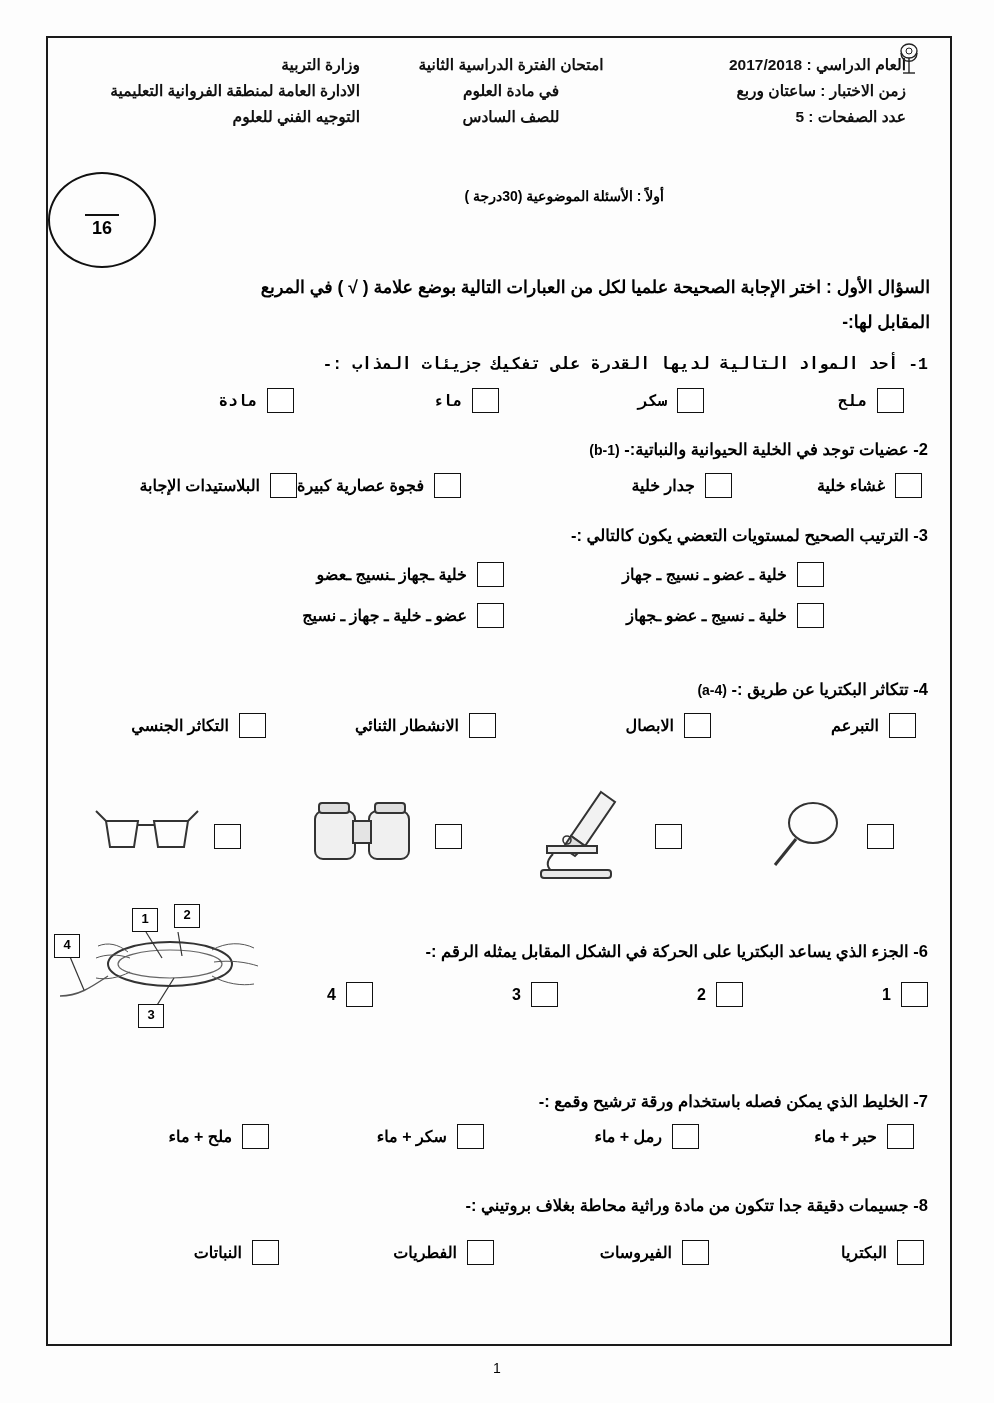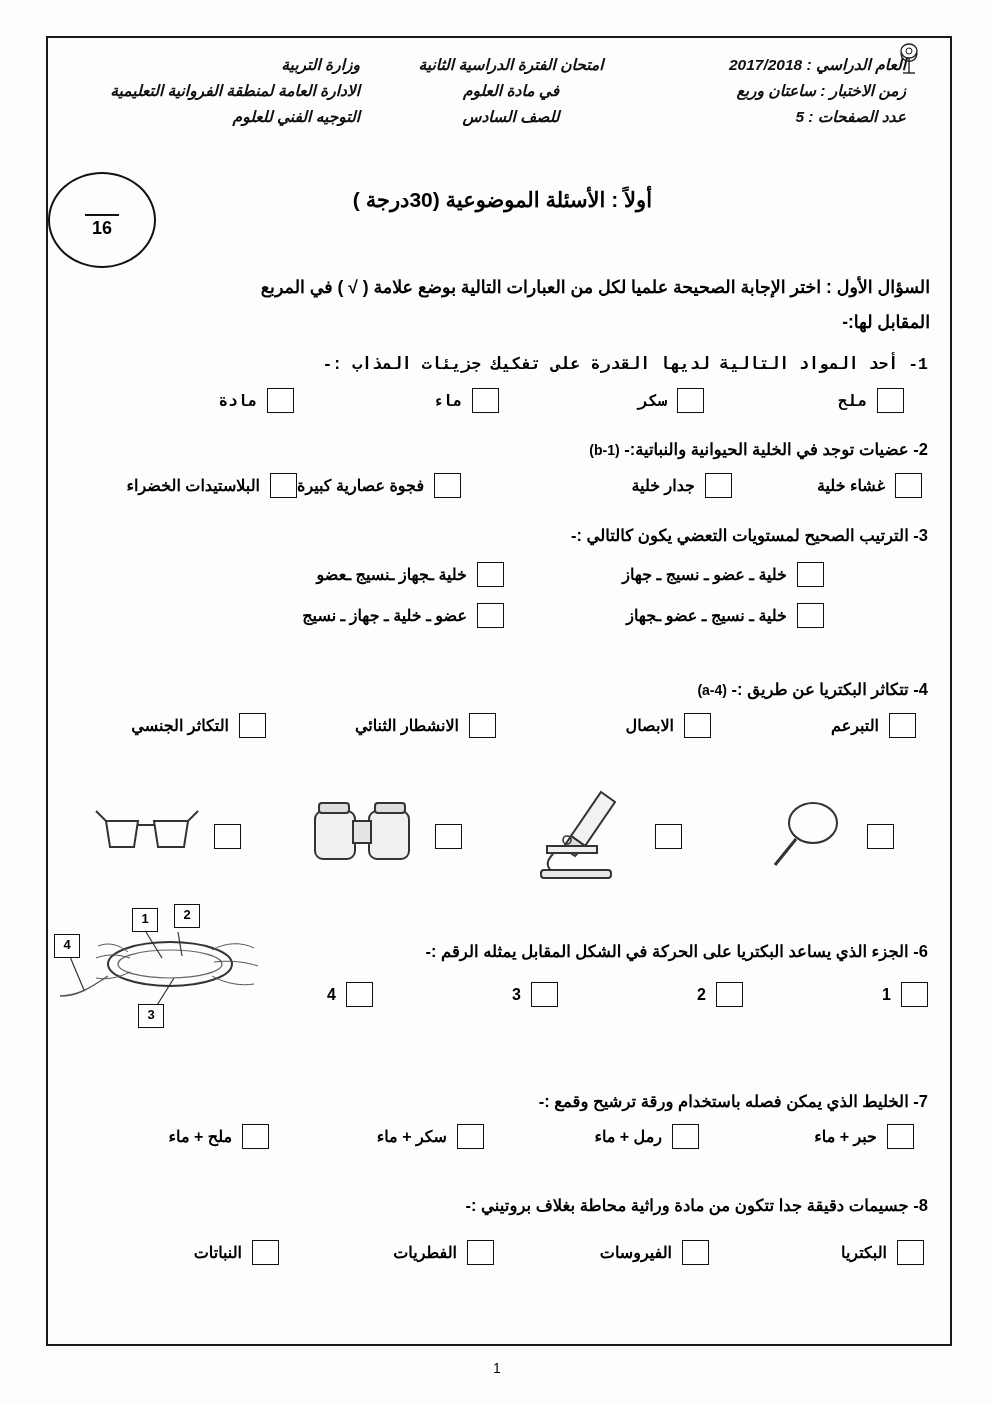--- a/index.html
+++ b/index.html
@@ -38,21 +38,20 @@
     font-size: 15.5px;
     font-weight: bold;
     color: #101010;
   }
   .hdr-row {
     display: flex;
     flex-direction: row-reverse;
     justify-content: flex-start;
     align-items: flex-end;
     line-height: 26px;
-    font-style: italic;
   }
   .hdr-col {
     display: flex;
     flex-direction: column;
   }
   .col-right { width: 300px; text-align: right; padding-right: 6px;}
   .col-mid   { width: 290px; text-align: center; }
   .col-left  { width: 250px; text-align: right; }
   .logo {
     position: absolute;
@@ -86,23 +85,23 @@
     display: block;
     width: 34px;
     height: 2px;
     background: #111;
     margin: 0 auto 2px auto;
   }
 
   
   .section-title {
     position: absolute;
-    right: 342px;
+    right: 330px;
     top: 188px;
-    font-size: 21px;
+    font-size: 14px;
     font-weight: bold;
   }
 
   
   .q1-head {
     position: absolute;
     right: 64px;
     top: 272px;
     width: 830px;
     font-size: 17.5px;
@@ -297,21 +296,21 @@
       <div class="opt" style="width:195px;">
         <div class="cb"></div>
         <span class="opt-label">جدار خلية</span>
       </div>
       <div class="opt" style="width:240px;justify-content:flex-end;">
         <div class="cb"></div>
         <span class="opt-label">فجوة عصارية كبيرة</span>
       </div>
       <div class="opt">
         <div class="cb"></div>
-        <span class="opt-label">البلاستيدات الخضراء</span>
+        <span class="opt-label">البلاستيدات الإجابة</span>
       </div>
     </div>
   </div>
 
   <div class="q" style="top:522px;">
     <div class="q-text">
       <span>3-</span>
       <span>الترتيب الصحيح لمستويات التعضي يكون كالتالي :-</span>
     </div>
     <div class="opts" style="padding-right:110px; margin-top:14px;">

